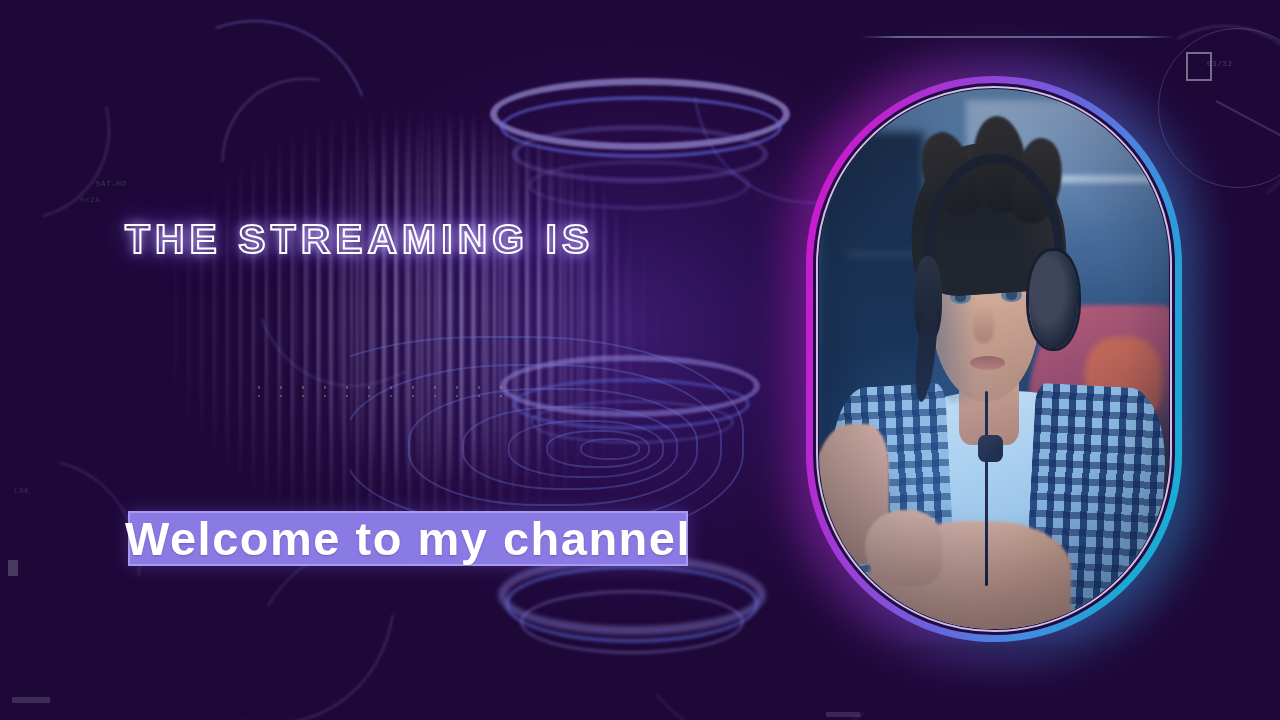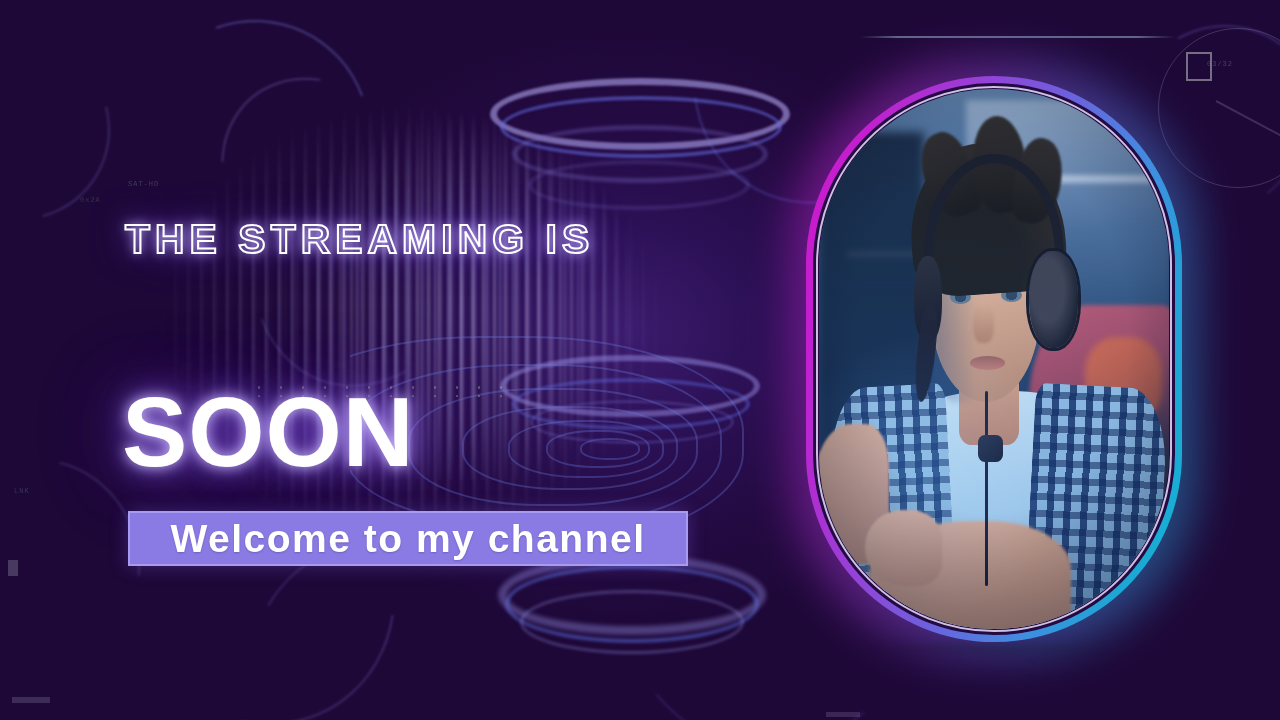--- a/index.html
+++ b/index.html
@@ -133,21 +133,21 @@
     transform-origin:left center;
   }
   .hud-micro {
     position:absolute;
     font-family:"Liberation Mono", monospace;
     font-size:7px; letter-spacing:1px;
     color:rgba(120,130,160,.45);
     white-space:nowrap;
   }
   .hud-m1 { left:1207px; top:60px; }
-  .hud-m2 { left:96px;  top:180px; color:rgba(110,145,110,.40);margin-left:32px;}
+  .hud-m2 { left:96px;  top:180px; color:rgba(110,145,110,.40);}
   .hud-m3 { left:80px;  top:196px; color:rgba(110,145,110,.30);}
   .hud-m4 { left:14px;  top:487px; color:rgba(120,140,170,.30);}
   .hud-bar {
     position:absolute; left:12px; top:697px; width:38px; height:6px;
     background:rgba(150,150,180,.25);
   }
   .hud-bar2 {
     position:absolute; left:8px; top:560px; width:10px; height:16px;
     background:rgba(180,185,200,.28);
   }
@@ -198,21 +198,21 @@
     position:absolute; left:128px; top:511px;
     width:560px; height:55px;
     background:#8a7ae3;
     border:2px solid #a79af0;
     display:flex; align-items:center; justify-content:center;
     box-shadow:0 0 18px rgba(120,95,225,.35);
   }
   .cta-bar span {
     font-family:"Liberation Sans", sans-serif;
     font-weight:700;
-    font-size:39px;
+    font-size:47px;
     letter-spacing:1.5px;
     color:#ffffff;
     white-space:nowrap;
     text-shadow:0 1px 2px rgba(40,15,80,.25);
   }
 
   
   .portrait-wrap {
     position:absolute;
     left:806px; top:76px;
@@ -500,21 +500,20 @@
   <div class="hud-micro hud-m4">LNK</div>
   <div class="hud-bar"></div>
   <div class="hud-bar2"></div>
   <div class="hud-bar3"></div>
 
   <div class="text-block">
 
     <div class="eyebrow">THE STREAMING IS</div>
 
 
-    <div class="headline headline-2">SOON</div>
 
     <div class="cta-bar">
       <span>Welcome to my channel</span>
     </div>
   </div>
 
   <div class="frame-shadow"></div>
 
   <div class="portrait-wrap">
     <div class="portrait-glow"></div>

